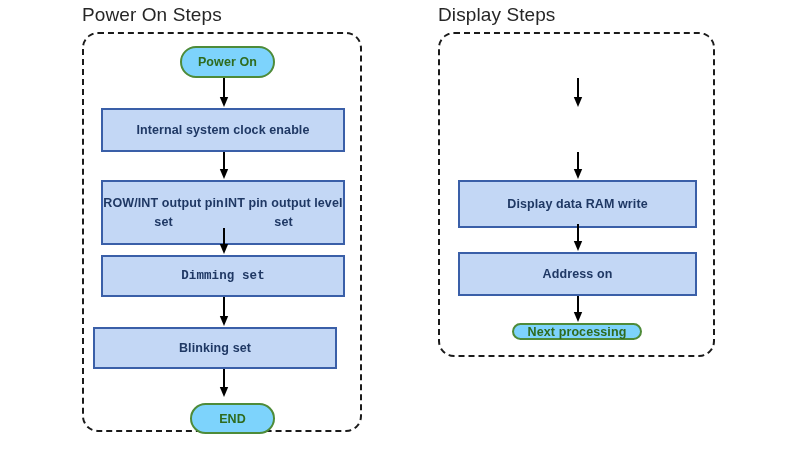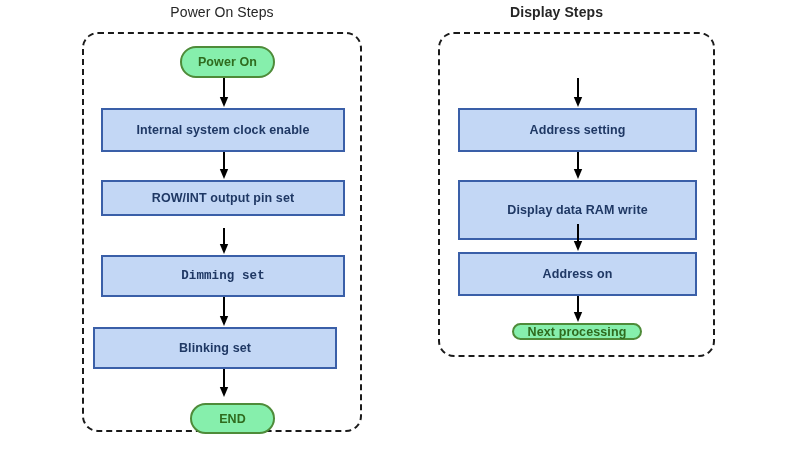--- a/index.html
+++ b/index.html
@@ -17,24 +17,23 @@
   .canvas {
     position: relative;
     width: 800px;
     height: 450px;
   }
 
   
   .group-title {
     position: absolute;
     font-family: "Liberation Sans", sans-serif;
-    font-size: 14px;
+    font-size: 19px;
     font-weight: 400;
     color: #262626;
-    text-align: center;
     white-space: nowrap;
     letter-spacing: 0.1px;
   }
 
   
   .group-box {
     position: absolute;
     border: 2px dashed #1a1a1a;
     border-radius: 16px;
     background: transparent;
@@ -56,21 +55,21 @@
     font-size: 12.5px;
     font-weight: bold;
     line-height: 1.5;
     letter-spacing: 0.1px;
   }
 
   
   .node-terminator {
     position: absolute;
     box-sizing: border-box;
-    background: #86efac;
+    background: #7dd3fc;
     border: 2px solid #4e8b39;
     border-radius: 999px;
     display: flex;
     align-items: center;
     justify-content: center;
     text-align: center;
     color: #2f6b1e;
     font-family: "Liberation Sans", sans-serif;
     font-size: 12.5px;
     font-weight: bold;
@@ -114,22 +113,23 @@
     <span>Internal system clock enable</span>
   </div>
 
   <div class="connector" style="left:222px; top:152px;">
     <svg width="4" height="28" viewBox="0 0 4 28">
       <line x1="2" y1="0" x2="2" y2="20" stroke="#000000" stroke-width="2"></line>
       <polygon points="2,27 -2.2,17 6.2,17" fill="#000000"></polygon>
     </svg>
   </div>
 
-  <div class="node-process" style="left:101px; top:180px; width:244px; height:36px; ">
+  <div class="node-process" style="left:101px; top:180px; width:244px; height:65px; ">
     <span class="multiline-text">ROW/INT output pin set</span>
+    <span class="multiline-text">INT pin output level set</span>
   </div>
 
   <div class="connector" style="left:222px; top:228px;">
     <svg width="4" height="27" viewBox="0 0 4 27">
       <line x1="2" y1="0" x2="2" y2="19" stroke="#000000" stroke-width="2"></line>
       <polygon points="2,26 -2.2,16 6.2,16" fill="#000000"></polygon>
     </svg>
   </div>
 
   <div class="node-process" style="left:101px; top:255px; width:244px; height:42px;font-family:Liberation Mono, monospace;">
@@ -151,44 +151,41 @@
     <svg width="4" height="29" viewBox="0 0 4 29">
       <line x1="2" y1="0" x2="2" y2="21" stroke="#000000" stroke-width="2"></line>
       <polygon points="2,28 -2.2,18 6.2,18" fill="#000000"></polygon>
     </svg>
   </div>
 
   <div class="node-terminator" style="left:190px; top:403px; width:85px; height:31px;">
     <span>END</span>
   </div>
 
-  <div class="group-title" style="left:418px; top:4px; width:277px;font-weight:bold;">Display Steps</div>
+  <div class="group-title" style="left:438px; top:4px; width:277px;">Display Steps</div>
 
   <div class="group-box" style="left:438px; top:32px; width:277px; height:325px;"></div>
 
 
   <div class="connector" style="left:576px; top:78px;">
     <svg width="4" height="30" viewBox="0 0 4 30">
       <line x1="2" y1="0" x2="2" y2="22" stroke="#000000" stroke-width="2"></line>
       <polygon points="2,29 -2.2,19 6.2,19" fill="#000000"></polygon>
     </svg>
   </div>
 
-  <div class="node-process" style="left:458px; top:108px; width:239px; height:44px;">
-    <span>Address setting</span>
-  </div>
 
   <div class="connector" style="left:576px; top:152px;">
     <svg width="4" height="28" viewBox="0 0 4 28">
       <line x1="2" y1="0" x2="2" y2="20" stroke="#000000" stroke-width="2"></line>
       <polygon points="2,27 -2.2,17 6.2,17" fill="#000000"></polygon>
     </svg>
   </div>
 
-  <div class="node-process" style="left:458px; top:180px; width:239px; height:60px;">
+  <div class="node-process" style="left:458px; top:180px; width:239px; height:48px;">
     <span>Display data RAM write</span>
   </div>
 
   <div class="connector" style="left:576px; top:224px;">
     <svg width="4" height="28" viewBox="0 0 4 28">
       <line x1="2" y1="0" x2="2" y2="20" stroke="#000000" stroke-width="2"></line>
       <polygon points="2,27 -2.2,17 6.2,17" fill="#000000"></polygon>
     </svg>
   </div>
 

